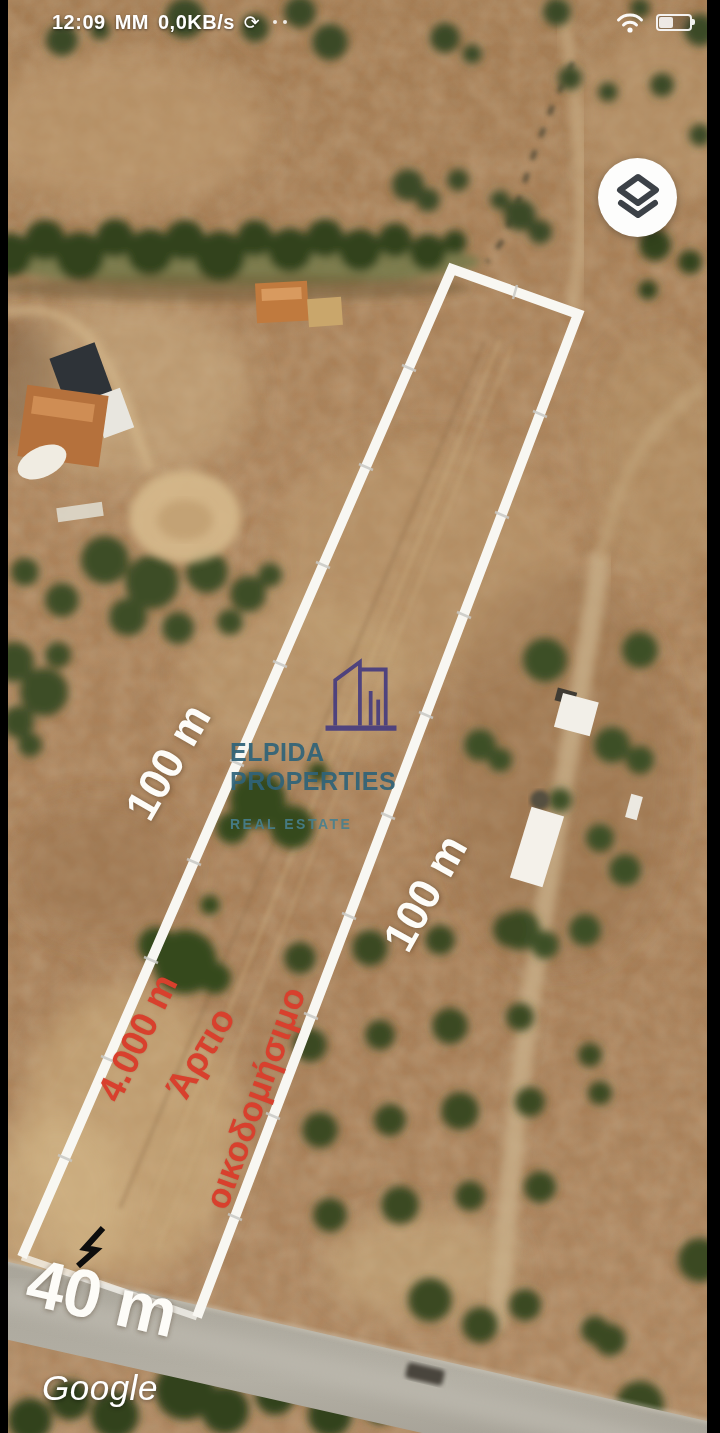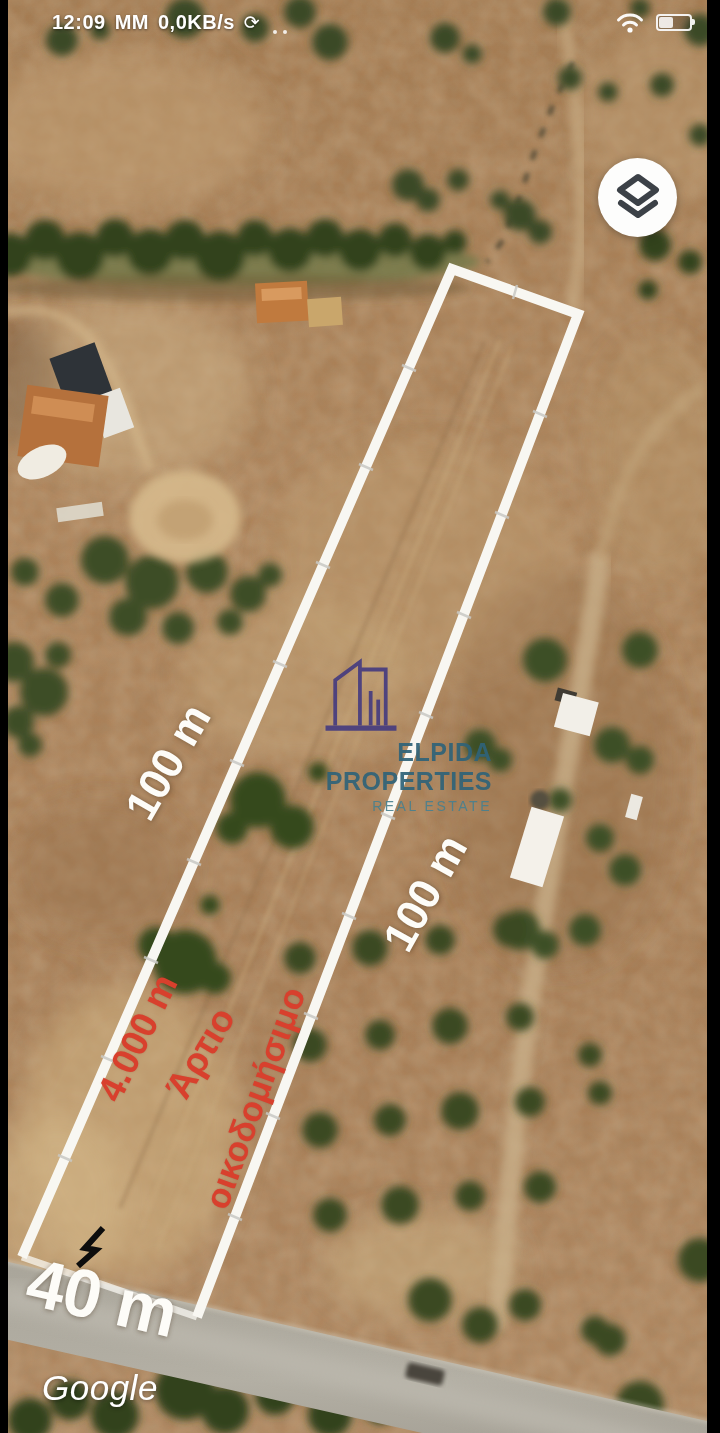--- a/index.html
+++ b/index.html
@@ -12,21 +12,21 @@
   .edge-bar{position:absolute;top:0;height:100%;background:#000;z-index:40;}
   .edge-left{left:0;width:8px;}
   .edge-right{right:0;width:13px;}
 
   
   .statusbar{
     position:absolute;left:0;top:0;width:720px;height:44px;z-index:25;
     display:flex;align-items:center;color:#fff;
     text-shadow:0 1px 3px rgba(0,0,0,.55);
   }
-  .statusbar .left{display:flex;align-items:flex-end;gap:9px;margin-left:52px;
+  .statusbar .left{display:flex;align-items:center;gap:9px;margin-left:52px;
     font-size:20px;font-weight:700;letter-spacing:.5px;}
   .statusbar .sync{font-size:19px;font-weight:400;}
   .statusbar .dots{display:flex;gap:6px;margin-left:4px;}
   .statusbar .dots i{width:4px;height:4px;border-radius:50%;background:rgba(255,255,255,.85);}
   .statusbar .right{margin-left:auto;margin-right:28px;display:flex;align-items:center;gap:12px;}
   .battery{position:relative;width:36px;height:17px;border:2px solid rgba(255,255,255,.92);
     border-radius:4px;box-sizing:border-box;background:rgba(40,40,30,.25);}
   .battery:after{content:"";position:absolute;right:-5px;top:3.5px;width:3px;height:6px;
     background:rgba(255,255,255,.92);border-radius:0 2px 2px 0;}
   .battery .fill{position:absolute;left:1px;top:1px;bottom:1px;width:45%;
@@ -44,24 +44,24 @@
   .lbl.white{color:#fdfcf8;text-shadow:0 1px 5px rgba(60,40,20,.45);}
   .lbl.red{color:#d8402d;text-shadow:0 0 2px rgba(120,20,10,.2);}
   .lbl-100-left {left:168px;top:762px;font-size:44px;transform:translate(-50%,-50%) rotate(-60deg);}
   .lbl-100-right{left:425px;top:893px;font-size:44px;transform:translate(-50%,-50%) rotate(-61deg);}
   .lbl-40      {left:102px;top:1297px;font-size:68px;transform:translate(-50%,-50%) rotate(13deg);letter-spacing:-1px;}
   .lbl-area    {left:138px;top:1038px;font-size:37px;transform:translate(-50%,-50%) rotate(-64deg);}
   .lbl-zon1    {left:201px;top:1053px;font-size:37px;transform:translate(-50%,-50%) rotate(-59deg);}
   .lbl-zon2    {left:255px;top:1098px;font-size:35px;transform:translate(-50%,-50%) rotate(-70deg);}
 
   
-  .watermark{position:absolute;left:230px;top:648px;width:262px;z-index:11;text-align:right;}
+  .watermark{position:absolute;left:230px;top:648px;width:262px;z-index:11;text-align:left;}
   .watermark .bldg{display:block;margin:0 auto 4px auto;}
   .watermark .brand{font-size:25px;font-weight:800;color:#2f6379;letter-spacing:.5px;opacity:.92;}
-  .watermark .tagline{font-size:14px;font-weight:400;color:#47808f;letter-spacing:2.5px;margin-top:2px;opacity:.9;}
+  .watermark .tagline{font-size:14px;font-weight:700;color:#47808f;letter-spacing:2.5px;margin-top:20px;opacity:.9;}
 
   
   .google{position:absolute;left:42px;top:1368px;z-index:15;color:#fff;font-size:35px;
     font-weight:500;letter-spacing:.5px;text-shadow:0 1px 4px rgba(0,0,0,.45);font-style:italic;}
 </style>
 </head>
 <body>
 
 <div class="screen">
 

